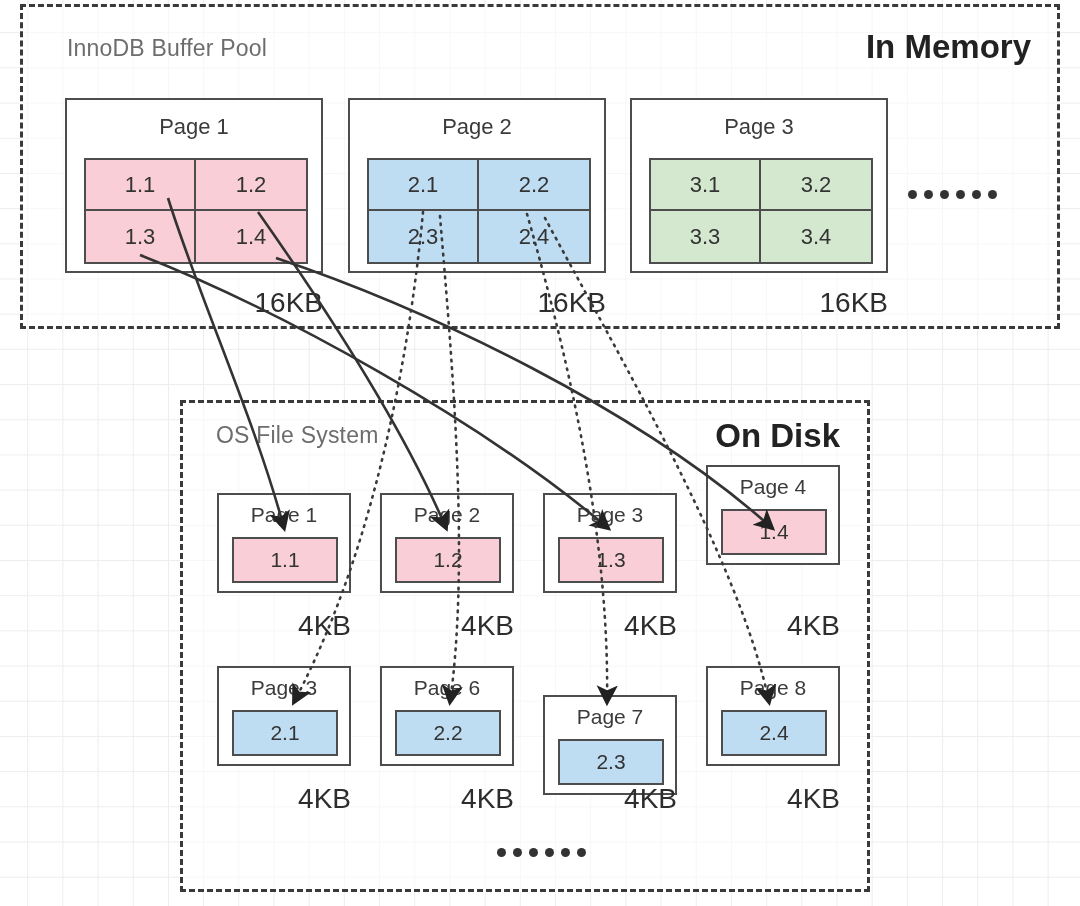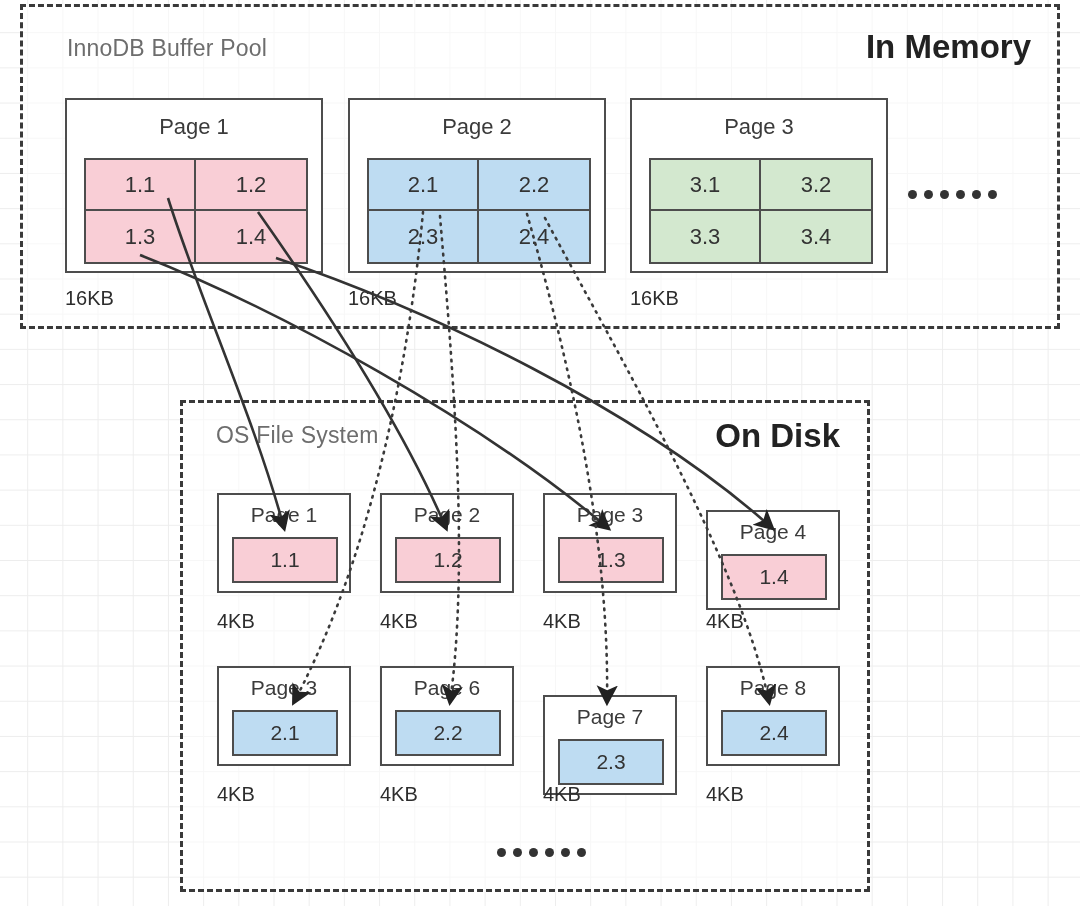--- a/index.html
+++ b/index.html
@@ -69,21 +69,21 @@
   }
   .mem-grid .cell{
     display:flex;align-items:center;justify-content:center;
     font-size:22px;color:#333333;
     box-sizing:border-box;
   }
   .mem-grid .cell:nth-child(1),.mem-grid .cell:nth-child(2){border-bottom:2px solid #4d4d4d;}
   .mem-grid .cell:nth-child(1),.mem-grid .cell:nth-child(3){border-right:2px solid #4d4d4d;}
 
   .size-label{
-    position:absolute;font-size:20px;color:#2d2d2d;text-align:left;white-space:nowrap;
+    position:absolute;font-size:28px;color:#2d2d2d;text-align:right;white-space:nowrap;
   }
 
   
   .disk-page{
     position:absolute;
     box-sizing:border-box;
     border:2px solid #4d4d4d;
     background:#ffffff;
     width:134px;height:100px;
   }
@@ -181,21 +181,21 @@
     <div class="disk-cell" style="background:#f9ced6">1.2</div>
   </div>
   <div class="size-label" style="left:380px;top:610px;width:134px;">4KB</div>
 
   <div class="disk-page" style="left:543px;top:493px;">
     <div class="page-label">Page 3</div>
     <div class="disk-cell" style="background:#f9ced6">1.3</div>
   </div>
   <div class="size-label" style="left:543px;top:610px;width:134px;">4KB</div>
 
-  <div class="disk-page" style="left:706px;top:510px;">
+  <div class="disk-page" style="left:706px;top:465px;">
     <div class="page-label">Page 4</div>
     <div class="disk-cell" style="background:#f9ced6">1.4</div>
   </div>
   <div class="size-label" style="left:706px;top:610px;width:134px;">4KB</div>
 
   <div class="disk-page" style="left:217px;top:666px;">
     <div class="page-label">Page 3</div>
     <div class="disk-cell" style="background:#bedcf2">2.1</div>
   </div>
   <div class="size-label" style="left:217px;top:783px;width:134px;">4KB</div>

